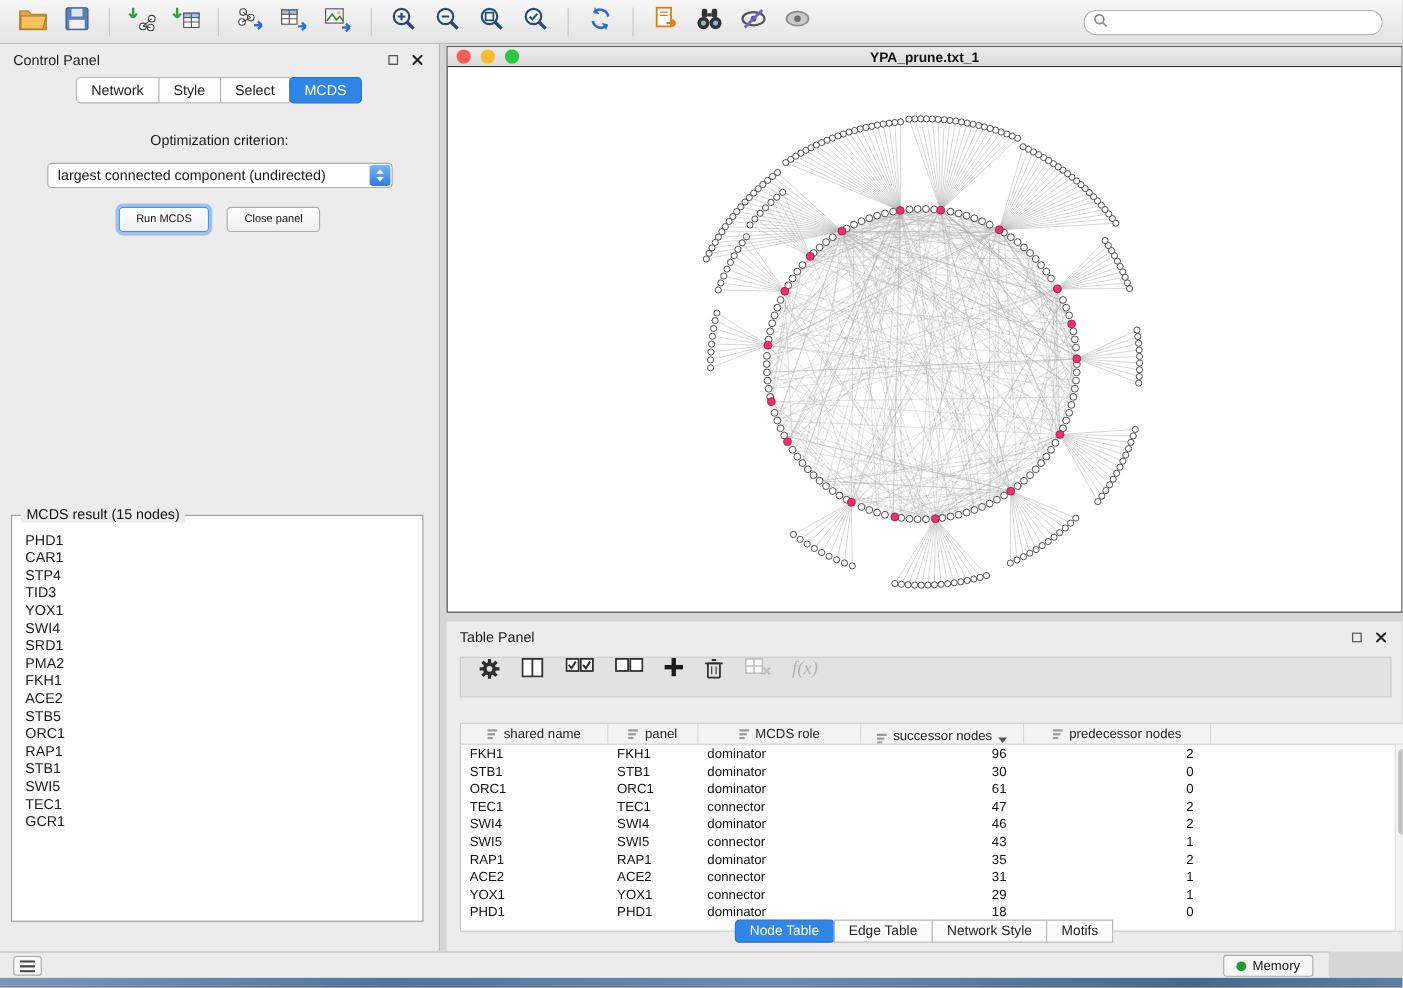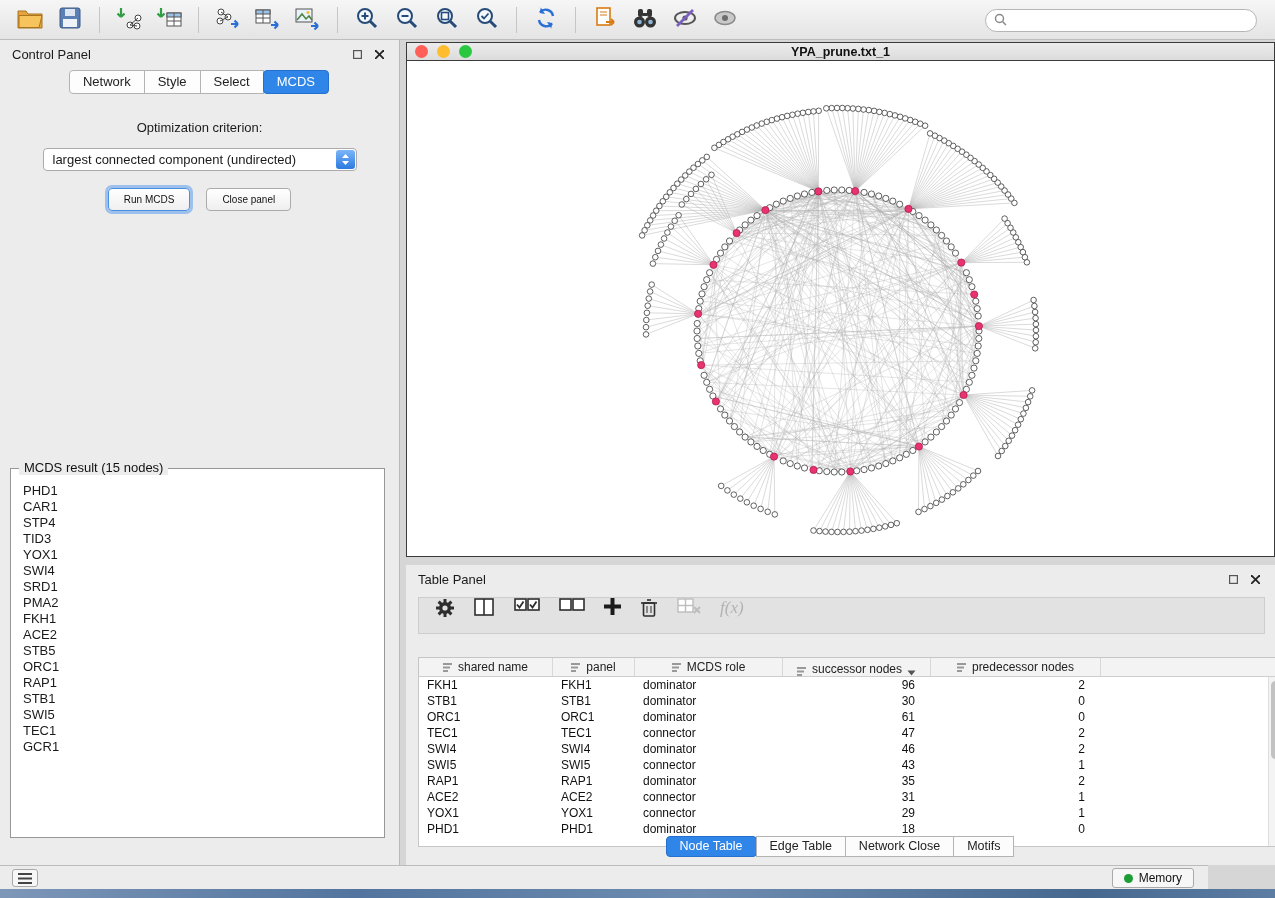--- a/index.html
+++ b/index.html
@@ -1414,21 +1414,21 @@
         </div>
       </div>
     <div class="vscroll">
       <div class="vthumb"></div>
     </div>
   </div>
 
   <div class="table-tabs">
     <div class="ttab selected">Node Table</div>
     <div class="ttab">Edge Table</div>
-    <div class="ttab">Network Close</div>
+    <div class="ttab">Network Style</div>
     <div class="ttab">Motifs</div>
   </div>
 </div>
 
 <div class="status-bar">
   <div class="sb-left-btn">
     <svg width="14" height="11">
         <rect x="0" y="0" width="14" height="2" fill="#444"></rect>
         <rect x="0" y="4.5" width="14" height="2" fill="#444"></rect>
         <rect x="0" y="9" width="14" height="2" fill="#444"></rect>

